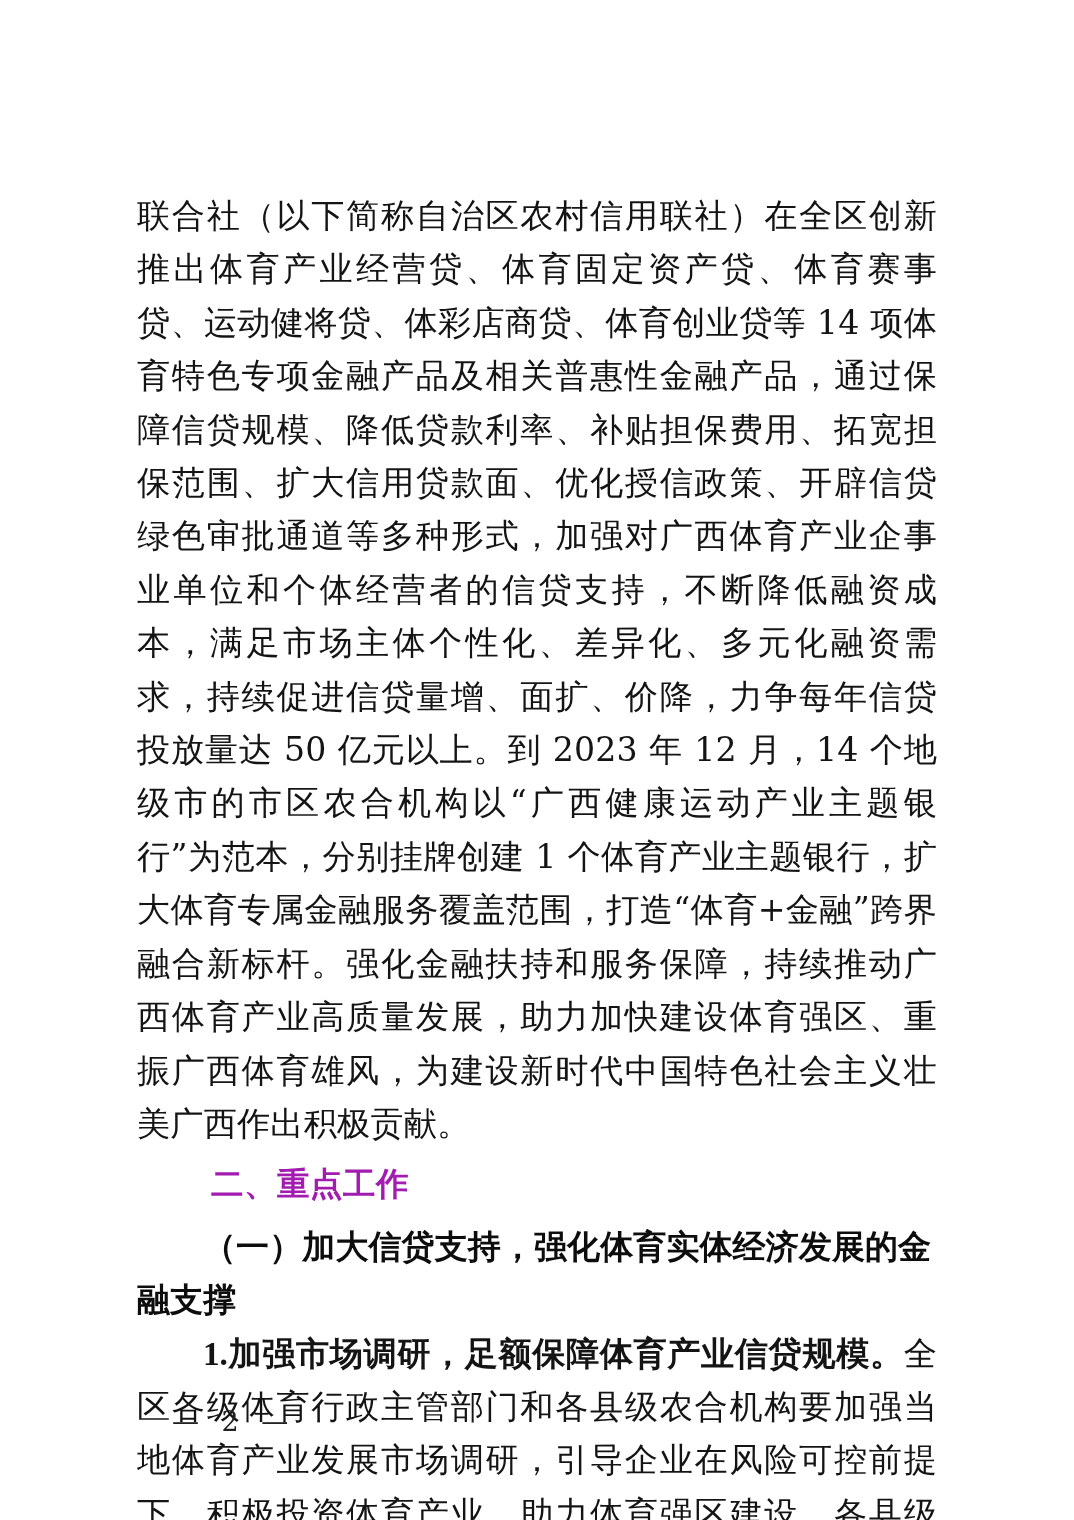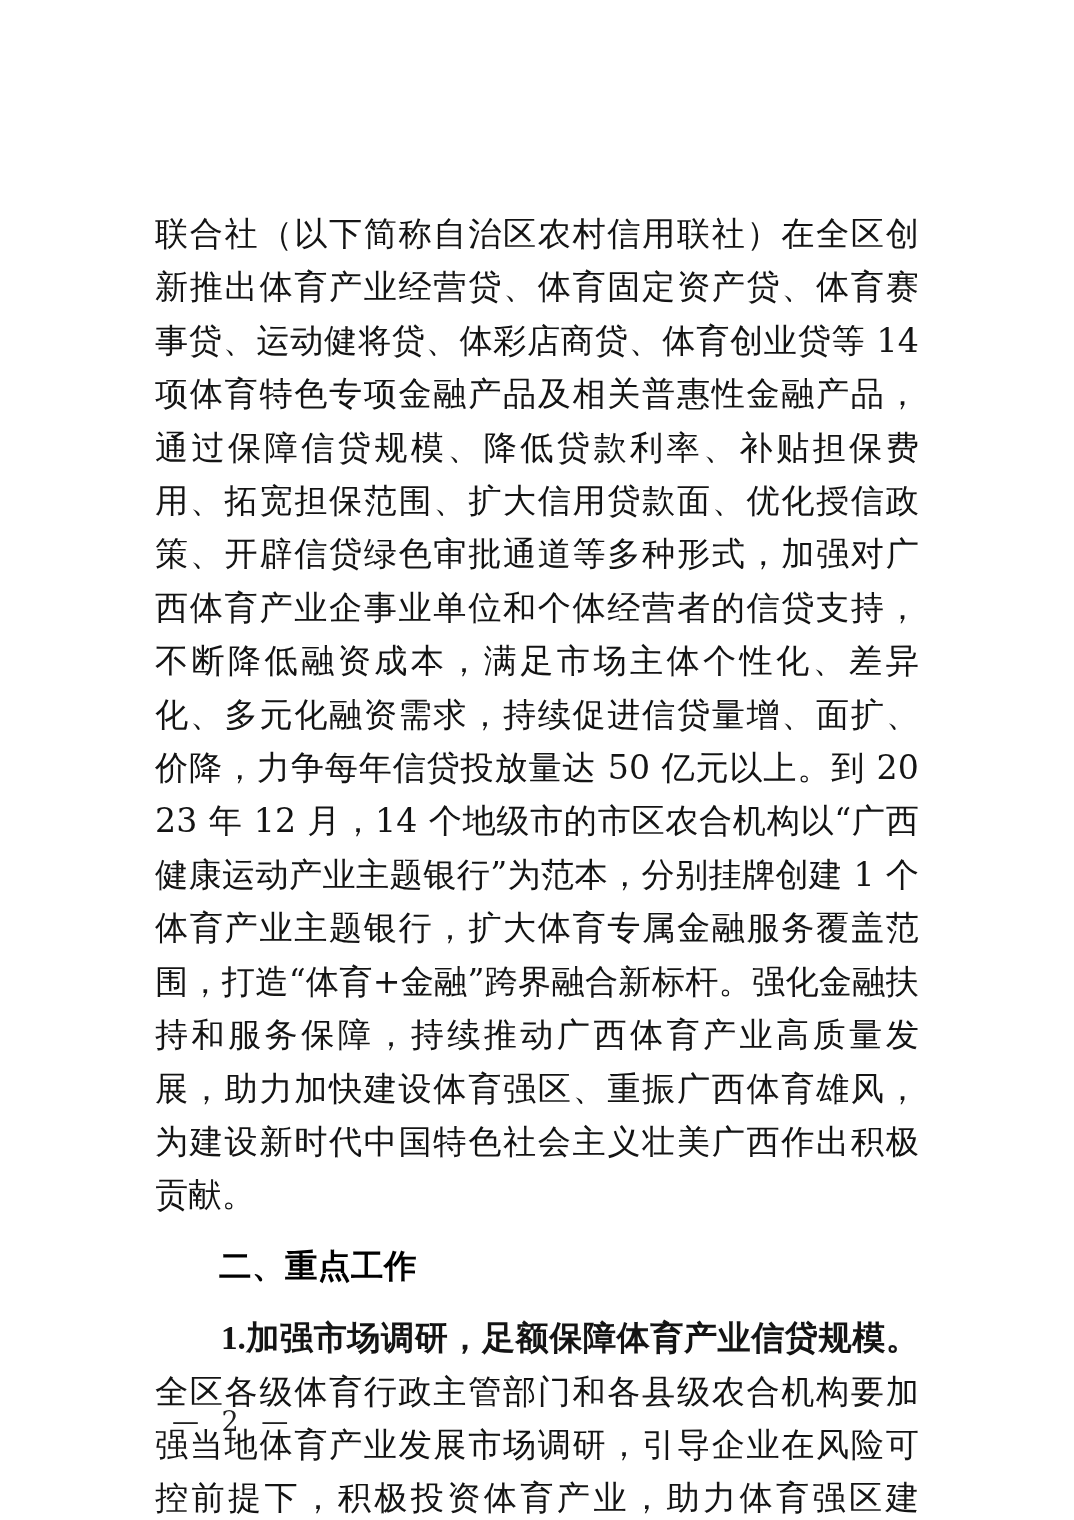--- a/index.html
+++ b/index.html
@@ -34,39 +34,39 @@
 
   
   .para {
     font-family: "DejaVu Serif", "Liberation Serif", serif;
     font-size: 33.2px;
     line-height: 53.4px;
     text-align: justify;
     text-align-last: left;
     text-justify: inter-character;
     letter-spacing: 0.15px;
-    margin: 18px;
+    margin: 0;
     color: #141414;
     word-break: break-all;
   }
 
   .para.indent {
     text-indent: 66px;
   }
 
   
   .h-section {
     font-family: "Liberation Sans", "DejaVu Sans", sans-serif;
     font-size: 32.5px;
     line-height: 53.4px;
     font-weight: 700;
     letter-spacing: 0.5px;
     text-indent: 66px;
-    margin: 16px;
-    color: #000000;
+    margin: 8px;
+    color: #a21caf;
   }
 
   
   .h-sub {
     font-family: "DejaVu Serif", "Liberation Serif", serif;
     font-size: 33px;
     line-height: 53.4px;
     font-weight: 700;
     text-indent: 66px;
     margin: 0;
@@ -99,20 +99,21 @@
 <body>
 
 <div id="page">
 
   <div id="content">
 
     <p class="para">联合社（以下简称自治区农村信用联社）在全区创新推出体育产业经营贷、体育固定资产贷、体育赛事贷、运动健将贷、体彩店商贷、体育创业贷等 14 项体育特色专项金融产品及相关普惠性金融产品，通过保障信贷规模、降低贷款利率、补贴担保费用、拓宽担保范围、扩大信用贷款面、优化授信政策、开辟信贷绿色审批通道等多种形式，加强对广西体育产业企事业单位和个体经营者的信贷支持，不断降低融资成本，满足市场主体个性化、差异化、多元化融资需求，持续促进信贷量增、面扩、价降，力争每年信贷投放量达 50 亿元以上。到 2023 年 12 月，14 个地级市的市区农合机构以“广西健康运动产业主题银行”为范本，分别挂牌创建 1 个体育产业主题银行，扩大体育专属金融服务覆盖范围，打造“体育+金融”跨界融合新标杆。强化金融扶持和服务保障，持续推动广西体育产业高质量发展，助力加快建设体育强区、重振广西体育雄风，为建设新时代中国特色社会主义壮美广西作出积极贡献。</p>
 
     <h2 class="h-section">二、重点工作</h2>
 
+    <h3 class="h-sub">（一）加大信贷支持，强化体育实体经济发展的金融支撑</h3>
 
     <p class="para indent"><span class="lead">1.加强市场调研，足额保障体育产业信贷规模。</span><span>全区各级体育行政主管部门和各县级农合机构要加强当地体育产业发展市场调研，引导企业在风险可控前提下，积极投资体育产业，助力体育强区建设。各县级农合机构要根据当地体育产业经营主体融资需求，单列体育产业信贷规模，满足体育产业园、体育</span></p>
 
   </div>
 
   <div id="footer">— 2 —</div>
 
 </div>
 
 </body></html>

